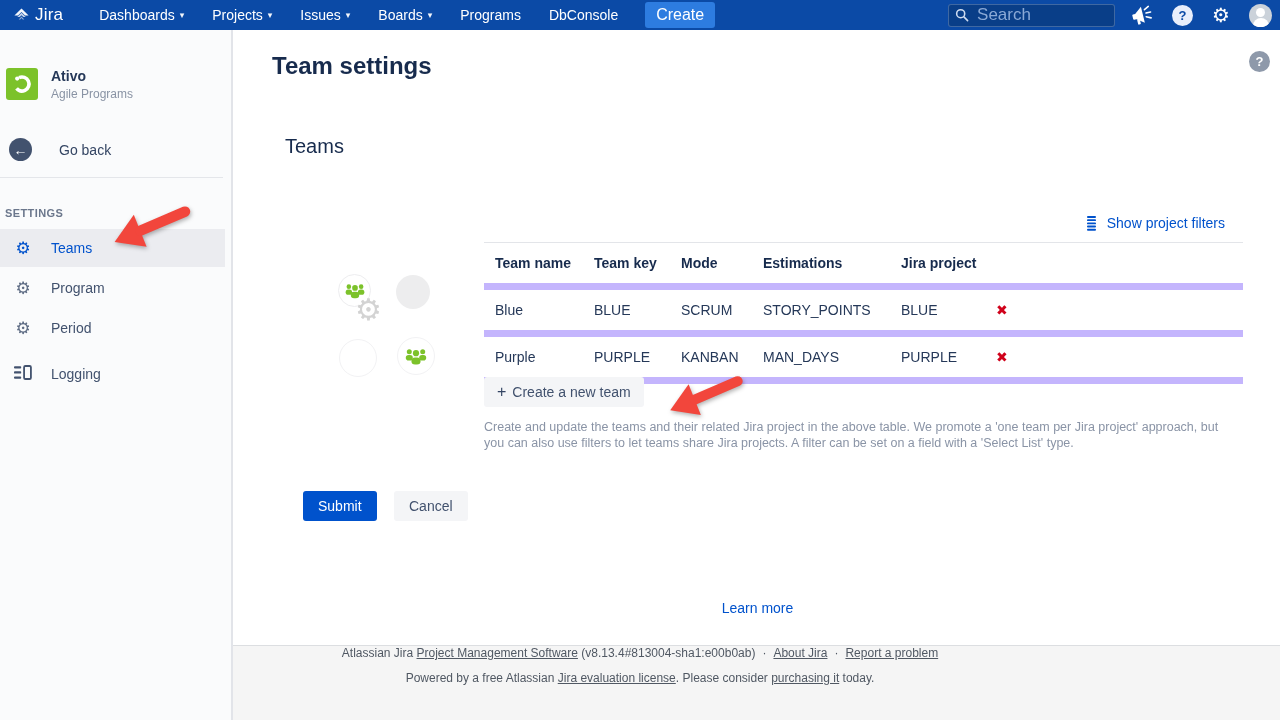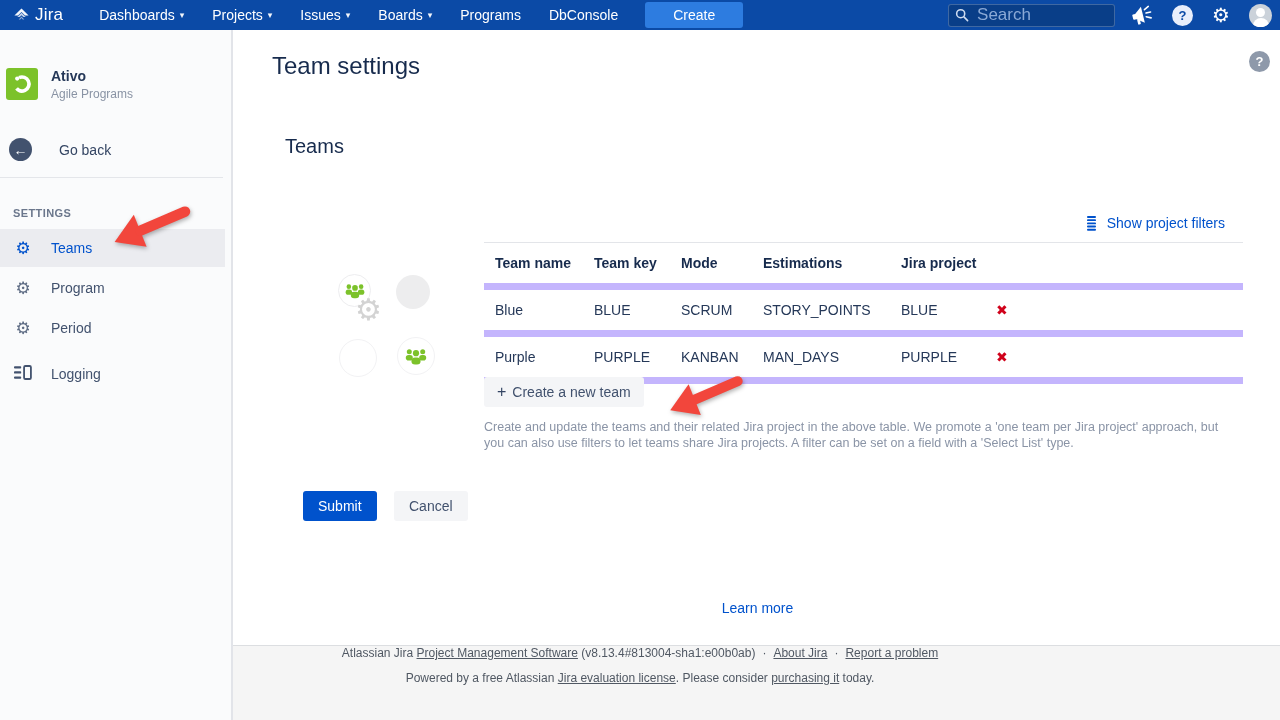--- a/index.html
+++ b/index.html
@@ -7,21 +7,21 @@
   body { font-family:"Liberation Sans","DejaVu Sans",sans-serif; background:#fff; position:relative; color:#172b4d; }
 
   
   .navbar { position:absolute; top:0; left:0; width:1280px; height:30px; background:#0b4aa6; display:flex; align-items:center; z-index:20; }
   .nav-logo { display:flex; align-items:center; margin:0 36px 0 13px; cursor:pointer; }
   .nav-logo svg { margin-right:5px; }
   .nav-logo-text { color:#fff; font-size:17px; font-weight:500; letter-spacing:.2px; }
   .nav-items { display:flex; align-items:center; gap:28px; }
   .nav-item { color:#ffffff; font-size:14px; display:flex; align-items:center; cursor:pointer; white-space:nowrap; }
   .nav-caret { font-size:9px; margin-left:5px; opacity:.95; }
-  .nav-create { margin-left:27px; background:#2d7ce0; color:#fff; font-size:14px; border:none; border-radius:3px; height:26px; padding:0 28px; cursor:pointer; }
+  .nav-create { margin-left:27px; background:#2d7ce0; color:#fff; font-size:16px; border:none; border-radius:3px; height:26px; padding:0 11px; cursor:pointer; }
   .nav-spacer { flex:1; }
   .nav-search { position:relative; width:167px; height:23px; margin-right:16px; }
   .nav-search input { width:100%; height:100%; background:#093e88; border:1px solid rgba(255,255,255,.22); border-radius:3px; color:#dbe6f5; font-size:17px; padding:0 8px 0 28px; outline:none; }
   .nav-search input::placeholder { color:#8aa9d6; }
   .nav-search .mag { position:absolute; left:7px; top:4px; }
   .nav-iconbar { display:flex; align-items:center; gap:19px; padding-right:8px; }
   .nav-icon { cursor:pointer; display:flex; align-items:center; justify-content:center; }
   .help-badge { width:21px; height:21px; border-radius:50%; background:#e8eefb; color:#0b4aa6; font-weight:bold; font-size:13px; display:flex; align-items:center; justify-content:center; }
   .gear-white { color:#fff; font-size:20px; line-height:1; font-family:"DejaVu Sans",sans-serif; }
   .avatar { width:23px; height:23px; border-radius:50%; background:#cbd2da; position:relative; overflow:hidden; }
@@ -32,30 +32,30 @@
   .sidebar { position:absolute; top:30px; left:0; width:233px; height:690px; background:#fafbfc; border-right:2px solid #e2e4e9; z-index:5; }
   .proj { display:flex; padding:38px 0 0 6px; }
   .proj-logo { width:32px; height:32px; border-radius:3px; background:#7cc22a; display:flex; align-items:center; justify-content:center; }
   .proj-meta { margin-left:13px; }
   .proj-name { font-size:14px; font-weight:bold; color:#253858; }
   .proj-sub { font-size:12px; color:#8993a4; margin-top:3px; }
   .goback { display:flex; align-items:center; padding:37px 0 0 9px; cursor:pointer; }
   .goback-circle { width:23px; height:23px; border-radius:50%; background:#42526e; color:#fff; font-size:14px; display:flex; align-items:center; justify-content:center; line-height:1; }
   .goback-label { margin-left:27px; font-size:14px; color:#344563; }
   .side-divider { border:none; border-top:1px solid #e4e6ea; margin:16px 8px 0 0; }
-  .side-heading { font-size:11px; font-weight:bold; color:#6b778c; letter-spacing:.4px; padding:29px 0 0 13px; }
+  .side-heading { font-size:11px; font-weight:bold; color:#6b778c; letter-spacing:.4px; padding:29px 0 0 5px; }
   .side-item { display:flex; align-items:center; height:38px; padding-left:13px; width:225px; font-size:14px; color:#42526e; cursor:pointer; margin-top:2px; }
   .side-item .it-icon { width:20px; text-align:center; color:#5e6c84; font-size:17px; line-height:1; font-family:"DejaVu Sans",sans-serif; }
   .side-item .it-label { margin-left:18px; }
   .side-item.selected { background:#ebecf0; color:#0052cc; }
   .side-item.selected .it-icon { color:#0052cc; }
 
   
   .content { position:absolute; top:30px; left:235px; width:1045px; height:615px; background:#fff; }
-  .page-title { position:absolute; left:37px; top:22px; font-size:24px; font-weight:400; color:#172b4d; }
+  .page-title { position:absolute; left:37px; top:22px; font-size:24px; font-weight:700; color:#172b4d; }
   .content-help { position:absolute; right:10px; top:21px; width:21px; height:21px; border-radius:50%; background:#8e99aa; color:#fff; font-size:13px; font-weight:bold; display:flex; align-items:center; justify-content:center; cursor:pointer; }
   .section-heading { position:absolute; left:50px; top:105px; font-size:20px; font-weight:500; color:#172b4d; }
 
   .filters-link { position:absolute; top:185px; right:55px; display:flex; align-items:center; font-size:14px; color:#0052cc; cursor:pointer; }
   .filters-link svg { margin-right:9px; }
 
   .illus { position:absolute; left:100px; top:243px; width:110px; height:110px; }
   .circ { position:absolute; border-radius:50%; background:#fff; }
   .c1 { left:3px; top:1px; width:33px; height:33px; border:1px solid #ededef; display:flex; align-items:center; justify-content:center; }
   .c2 { left:61px; top:2px; width:34px; height:34px; background:#ededee; }

